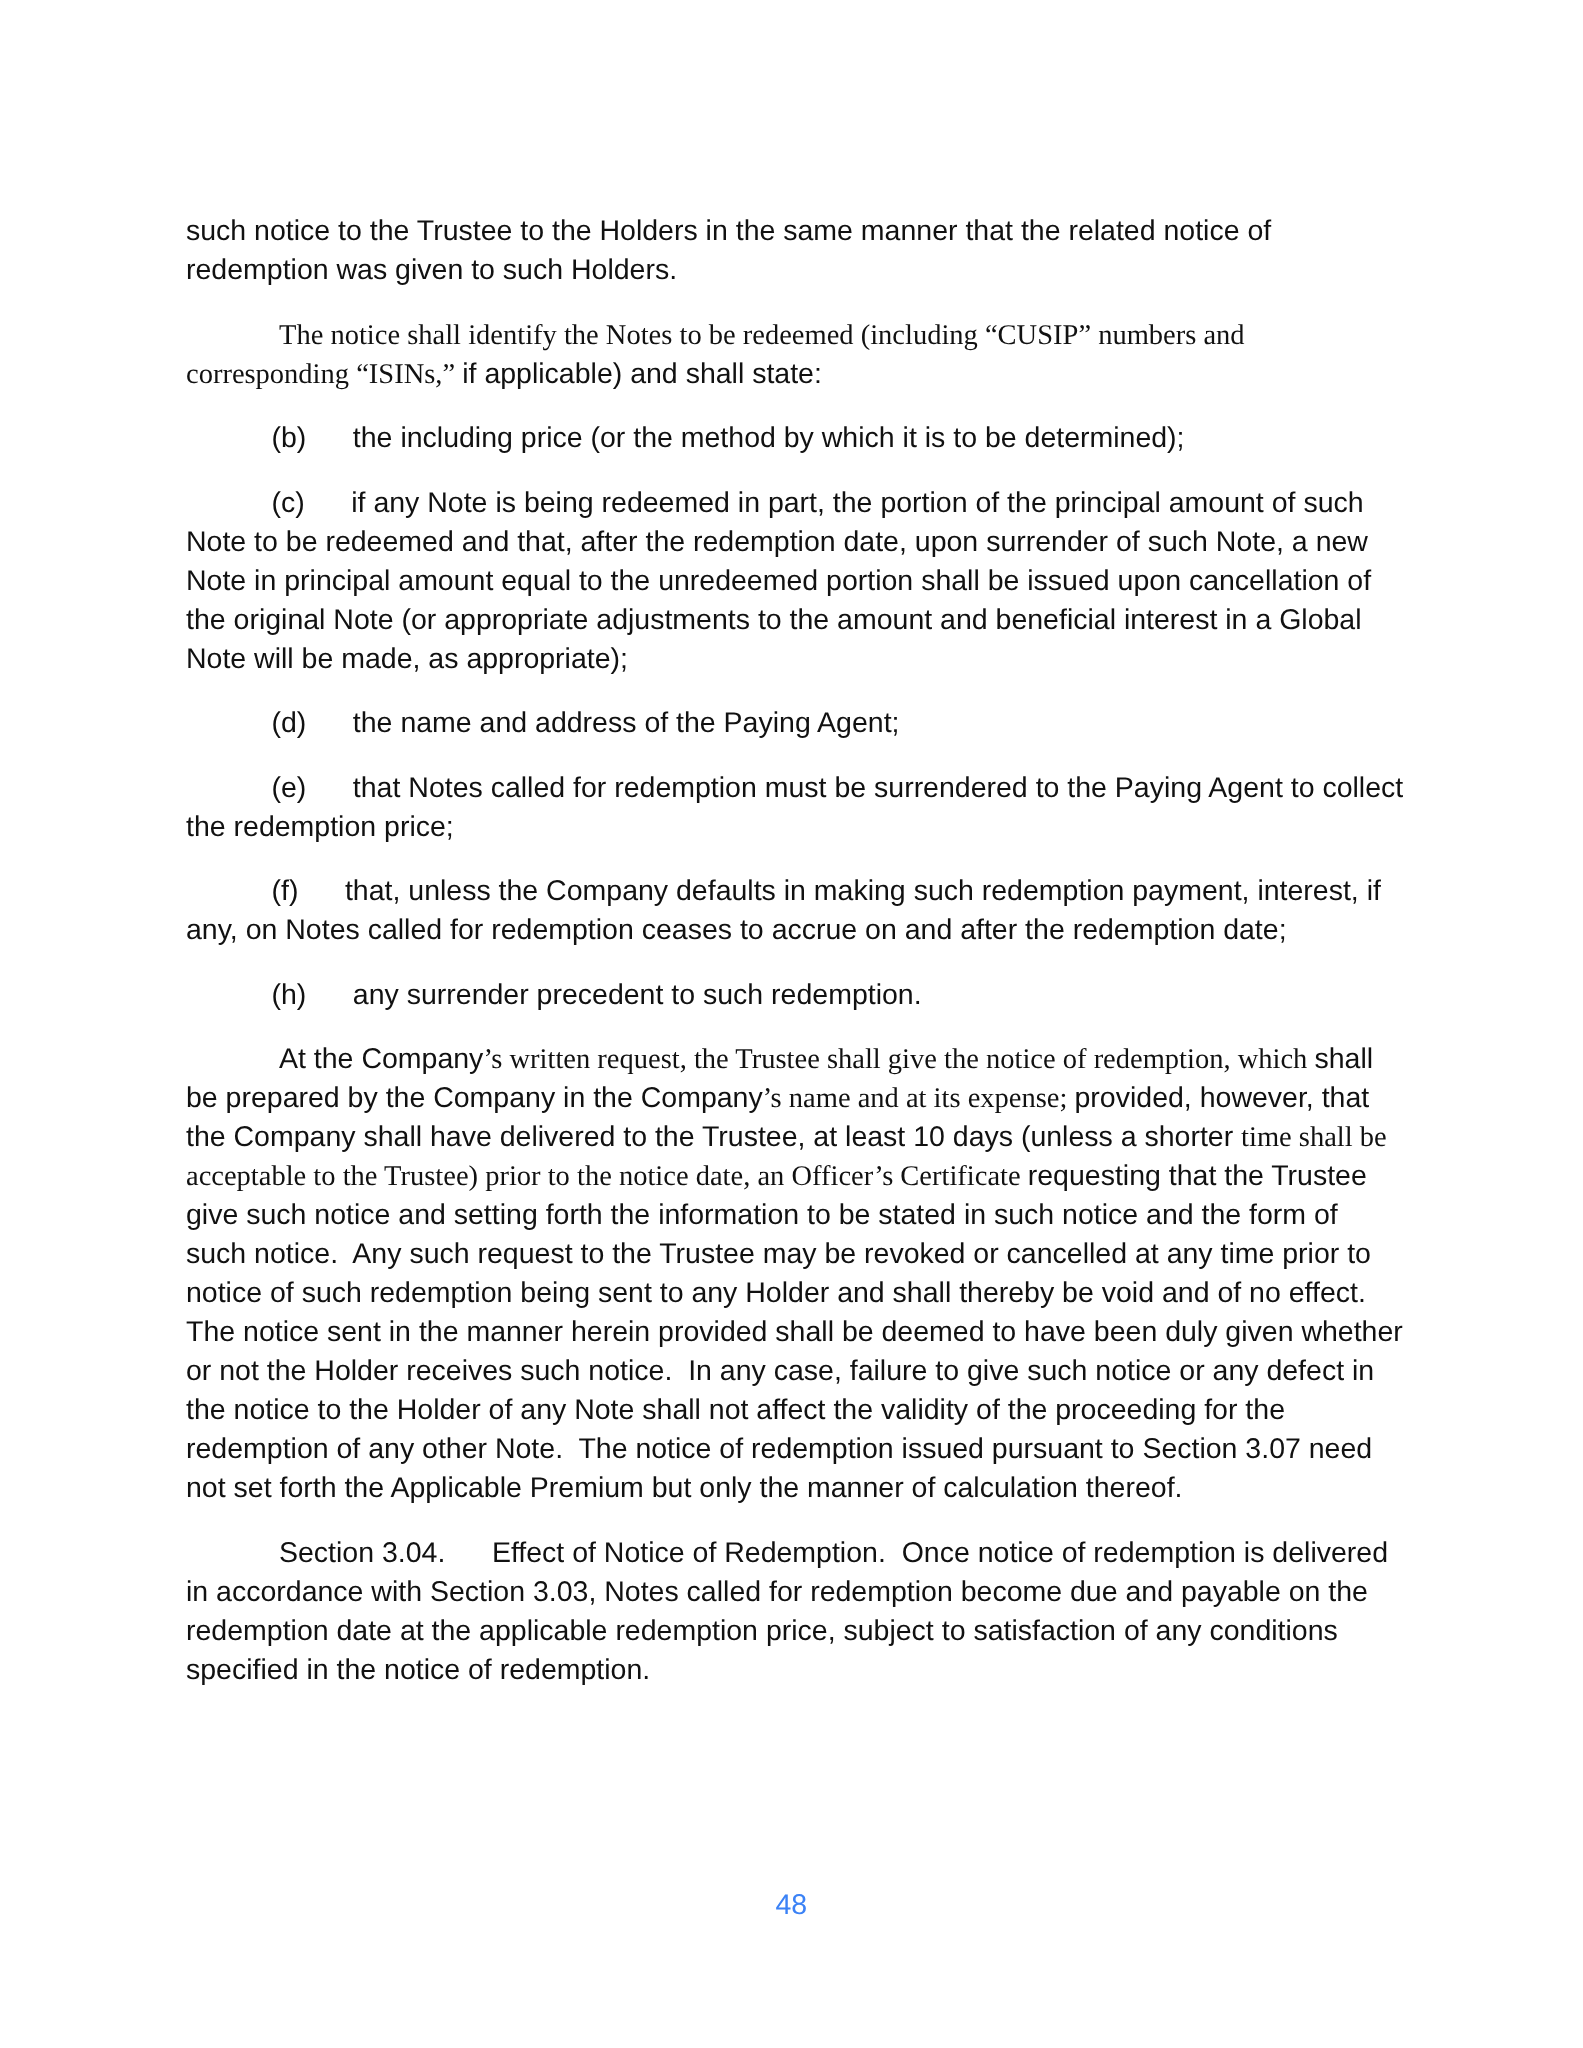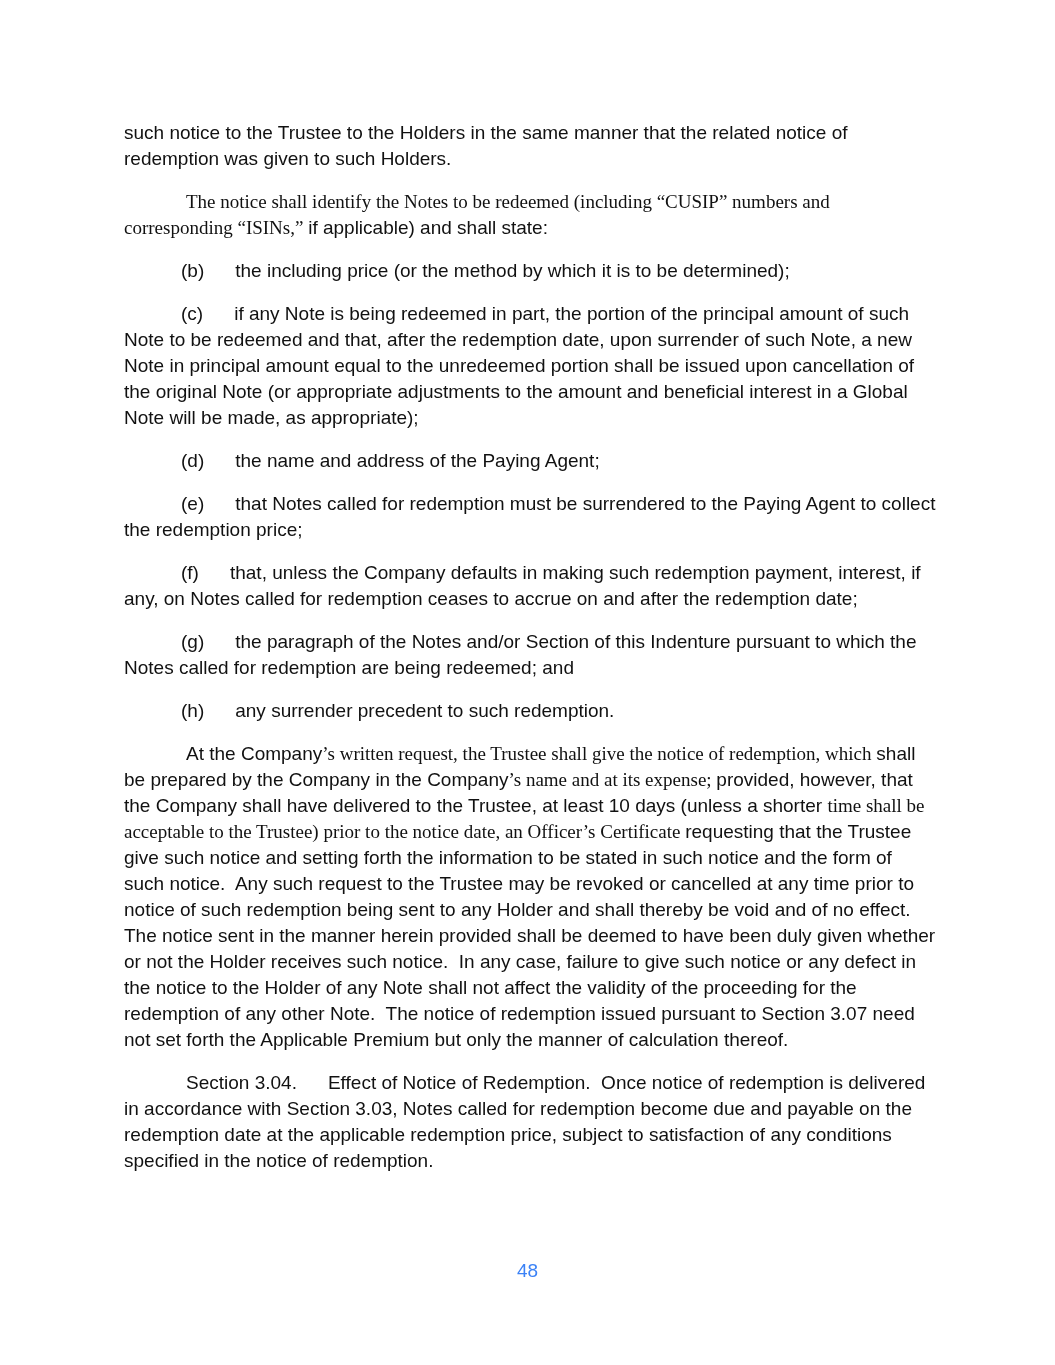--- a/index.html
+++ b/index.html
@@ -14,21 +14,21 @@
     background: #ffffff;
     overflow: hidden;
     color: #111111;
     font-family: "Liberation Sans", sans-serif;
     font-size: 19px;
     line-height: 26px;
   }
   .doc-body {
     position: absolute;
     left: 124px;
-    top: 120px;
+    top: 142px;
     width: 812px;
     text-align: left;
   }
   p.para {
     margin: 0;
     padding: 0;
     white-space: pre-wrap;
   }
   p.para + p.para {
     margin-top: 17px;
@@ -61,19 +61,18 @@
 
 <div class="page">
   <div class="doc-body">
       <p class="para plain"><span class="sans">such notice to the Trustee to the Holders in the same manner that the related notice of redemption was given to such Holders.</span></p>
       <p class="para indent"><span class="serif">The notice shall identify the Notes to be redeemed (including “CUSIP” numbers and corresponding “ISINs,” </span><span class="sans">if applicable) and shall state:</span></p>
       <p class="para list"><span class="list-label sans">(b)</span><span class="tab"></span><span class="sans">the including price (or the method by which it is to be determined);</span></p>
       <p class="para list"><span class="list-label sans">(c)</span><span class="tab"></span><span class="sans">if any Note is being redeemed in part, the portion of the principal amount of such Note to be redeemed and that, after the redemption date, upon surrender of such Note, a new Note in principal amount equal to the unredeemed portion shall be issued upon cancellation of the original Note (or appropriate adjustments to the amount and beneficial interest in a Global Note will be made, as appropriate);</span></p>
       <p class="para list"><span class="list-label sans">(d)</span><span class="tab"></span><span class="sans">the name and address of the Paying Agent;</span></p>
       <p class="para list"><span class="list-label sans">(e)</span><span class="tab"></span><span class="sans">that Notes called for redemption must be surrendered to the Paying Agent to collect the redemption price;</span></p>
       <p class="para list"><span class="list-label sans">(f)</span><span class="tab"></span><span class="sans">that, unless the Company defaults in making such redemption payment, interest, if any, on Notes called for redemption ceases to accrue on and after the redemption date;</span></p>
-      <p class="para list"><span class="list-label sans">(g)</span><span class="tab"></span><span class="sans">the paragraph of the Notes and/or Section of this Indenture pursuant to which the Notes called for redemption are being redeemed; and</span></p>
       <p class="para list"><span class="list-label sans">(h)</span><span class="tab"></span><span class="sans">any surrender precedent to such redemption.</span></p>
       <p class="para indent"><span class="sans">At the Company</span><span class="serif">’s written request, the Trustee shall give the notice of redemption, which </span><span class="sans">shall be prepared by the Company in the Company</span><span class="serif">’s name and at its expense; </span><span class="sans">provided, however, that the Company shall have delivered to the Trustee, at least 10 days (unless a shorter </span><span class="serif">time shall be acceptable to the Trustee) prior to the notice date, an Officer’s Certificate </span><span class="sans">requesting that the Trustee give such notice and setting forth the information to be stated in such notice and the form of such notice.  Any such request to the Trustee may be revoked or cancelled at any time prior to notice of such redemption being sent to any Holder and shall thereby be void and of no effect.  The notice sent in the manner herein provided shall be deemed to have been duly given whether or not the Holder receives such notice.  In any case, failure to give such notice or any defect in the notice to the Holder of any Note shall not affect the validity of the proceeding for the redemption of any other Note.  The notice of redemption issued pursuant to Section 3.07 need not set forth the Applicable Premium but only the manner of calculation thereof.</span></p>
       <p class="para indent"><span class="sans">Section 3.04.</span><span class="tab"></span><span class="sans">Effect of Notice of Redemption.  Once notice of redemption is delivered in accordance with Section 3.03, Notes called for redemption become due and payable on the redemption date at the applicable redemption price, subject to satisfaction of any conditions specified in the notice of redemption.</span></p>
     </div>
   <div class="page-number">48</div>
 </div>
 
 </body></html>

